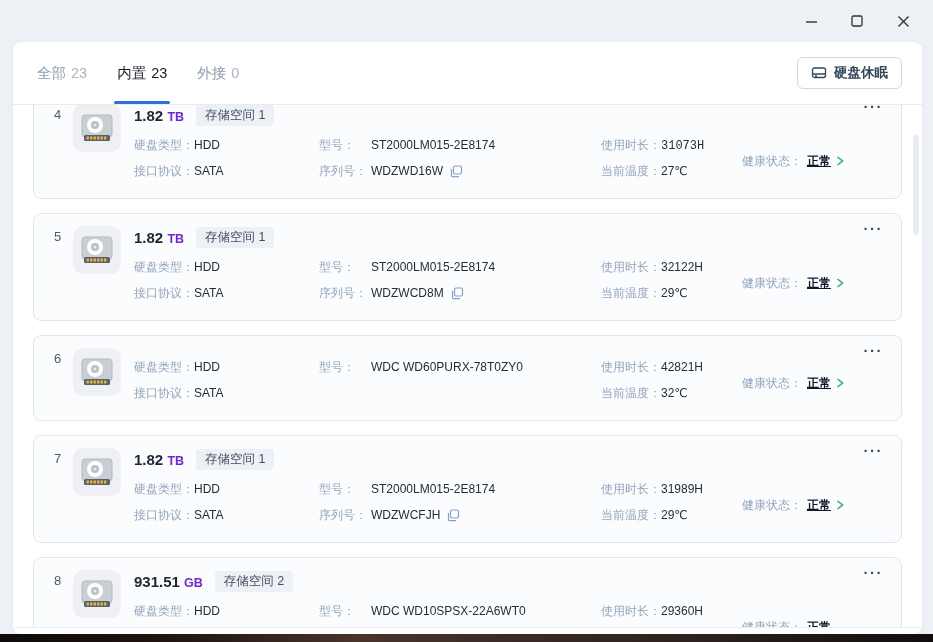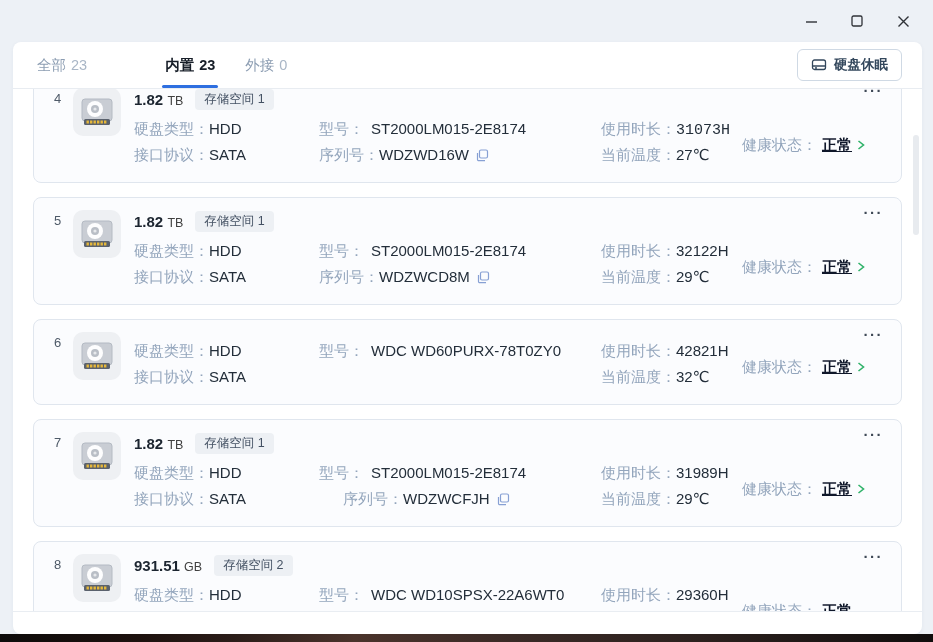--- a/index.html
+++ b/index.html
@@ -13,27 +13,27 @@
   .win-controls { display:flex; gap:14px; }
   .win-btn { width:32px; height:30px; display:flex; align-items:center; justify-content:center; cursor:default; }
   .win-btn svg { display:block; }
   
   .panel {
     position:absolute; left:13px; right:11px; top:42px; height:592px;
     background:#fff; border-radius:8px; box-shadow:0 1px 4px rgba(40,60,90,.05);
     overflow:hidden;
   }
   .tabs-header {
-    height:47px; display:flex; align-items:center; padding:0 20px 0 24px;
+    height:63px; display:flex; align-items:center; padding:0 20px 0 24px;
     border-bottom:1px solid #e8ecf1; position:relative;
   }
   .tabs { display:flex; gap:30px; height:100%; }
   .tab { display:flex; align-items:center; gap:5px; font-size:14.5px; color:#8c9db2; position:relative; cursor:pointer; }
   .tab .count { color:#a9b6c6; }
-  .tab.active { color:#171e28; font-weight:bold;margin-left:48px; }
+  .tab.active { color:#171e28; font-weight:normal; }
   .tab.active .count { color:#171e28; }
   .tab.active::after {
     content:""; position:absolute; left:-3px; right:-3px; bottom:0; height:3px;
     background:#2e6fe0; border-radius:2px;
   }
   .sleep-btn {
     margin-left:auto; display:flex; align-items:center; gap:7px;
     border:1px solid #cfd9e4; border-radius:6px; background:#fff;
     padding:6px 13px; font-size:13.5px; color:#33475c; font-weight:bold;
     font-family:inherit; cursor:pointer;
@@ -44,26 +44,26 @@
   .card {
     position:relative; background:#fbfcfe; border:1px solid #e0e6ee; border-radius:8px;
     margin-bottom:14px; padding:12px 20px 14px 20px;
     display:flex; align-items:flex-start;
   }
   .idx { width:19px; font-size:13px; color:#4e5a68; padding-top:3px; }
   .hdd-icon { width:48px; height:48px; border-radius:10px; background:#eef0f3; display:flex; align-items:center; justify-content:center; flex:none; }
   .content { margin-left:13px; flex:1; min-width:0; }
   .line1 { display:flex; align-items:center; gap:12px; height:22px; }
   .cap { font-size:15px; font-weight:bold; color:#1c2530; }
-  .cap .unit { font-size:12.5px; font-weight:normal; color:#404040; }
+  .cap .unit { font-size:12.5px; font-weight:bold; color:#6d28d9; }
   .badge { background:#edf0f4; color:#445163; font-size:12.5px; padding:2px 9px; border-radius:4px; }
   .grid {
     margin-top:6px; display:grid;
     grid-template-columns:185px 282px 141px auto;
-    grid-auto-rows:26px; align-items:center; font-size:15px;
+    grid-auto-rows:26px; align-items:center; font-size:12px;
   }
   .lbl { color:#93a5bc; }
   .c2 .lbl { display:inline-block; min-width:52px; }
   .val { color:#232e3a; }
   .serial-wrap { display:inline-flex; align-items:center; gap:7px; }
   .health { display:flex; align-items:center; gap:5px; cursor:pointer;margin-top:32px; }
   .health .ok { color:#0f172a; font-weight:bold;text-decoration:underline; }
   .more { position:absolute; top:6px; right:18px; font-size:15px; font-weight:bold; letter-spacing:1.5px; color:#3e4956; cursor:pointer; }
   .scroll-thumb { position:absolute; right:3px; top:93px; width:6px; height:100px; border-radius:3px; background:#e8ebef; }
   
@@ -331,21 +331,21 @@
         <div class="cell health" style="grid-column:4;grid-row:1;">
           <span class="lbl">健康状态：</span>
                 <span class="ok">正常</span>
           <svg width="8" height="10" viewBox="0 0 8 10">
                   <path d="M1.5 1 L6.5 5 L1.5 9" fill="none" stroke="#2fb269" stroke-width="1.6"></path>
                 </svg>
         </div>
         <div class="cell" style="grid-column:1;grid-row:2;">
           <span class="lbl">接口协议：</span><span class="val">SATA</span>
         </div>
-        <div class="cell c2" style="grid-column:2;grid-row:2;margin-left:24px;">
+        <div class="cell c2" style="grid-column:2;grid-row:2;">
           <span class="serial-wrap">
                   <span><span class="lbl">序列号：</span><span class="val">WDZWCFJH</span></span>
           <svg width="13" height="13" viewBox="0 0 13 13">
             <rect x="3.5" y="1" width="8" height="8" rx="1.5" fill="none" stroke="#87a0d4" stroke-width="1.2"></rect>
             <path d="M1.5 4 L1.5 10.5 A1.2 1.2 0 0 0 2.7 11.7 L9 11.7" fill="none" stroke="#87a0d4" stroke-width="1.2"></path>
           </svg>
                 </span>
         </div>
         <div class="cell" style="grid-column:3;grid-row:2;">
           <span class="lbl">当前温度：</span><span class="val">29℃</span>

